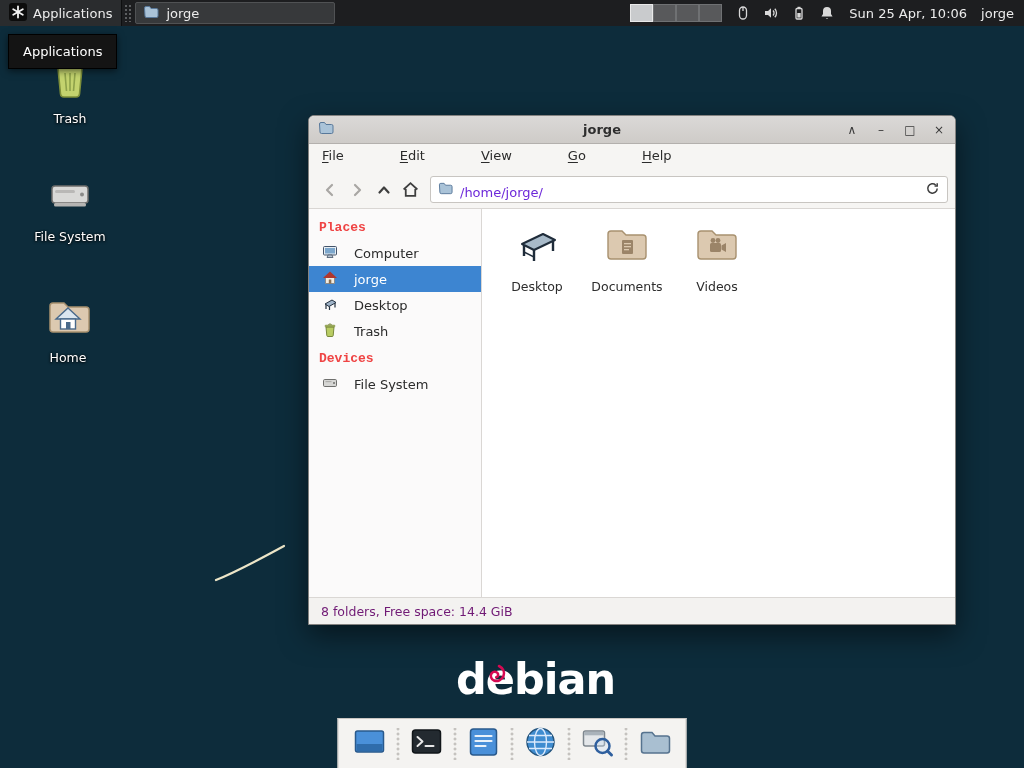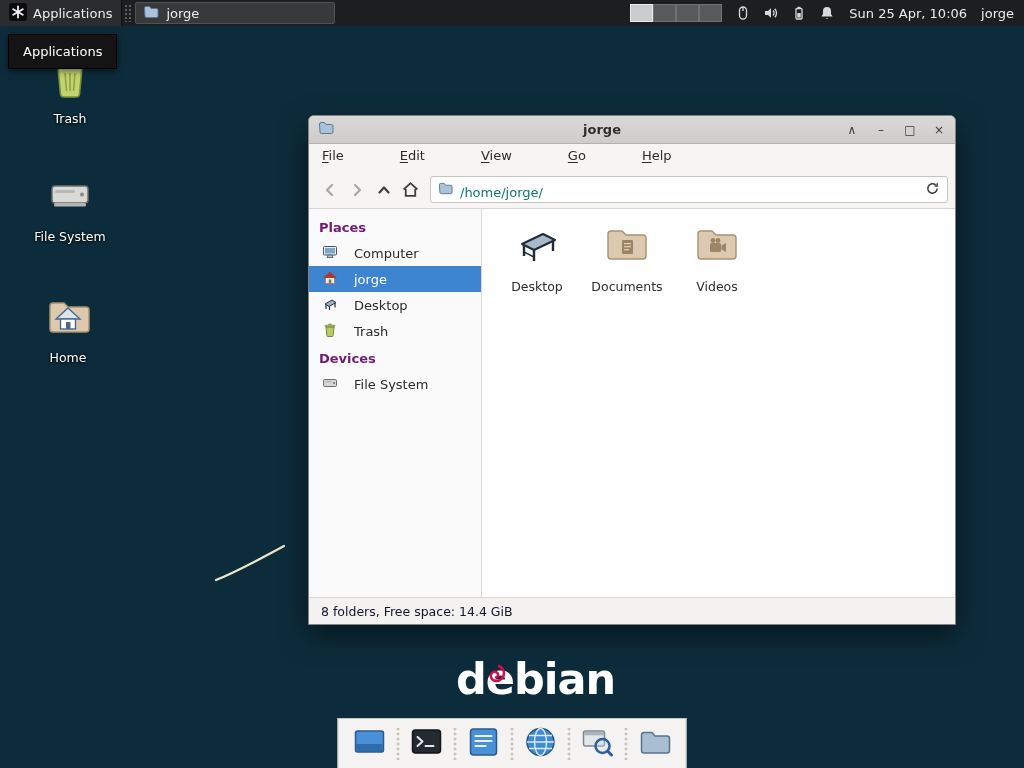--- a/index.html
+++ b/index.html
@@ -53,32 +53,32 @@
   .controls{margin-left:auto;display:flex;gap:15px;color:#3a3a3a;font-size:12px;z-index:2;}
   .ctrl{width:14px;text-align:center;}
   .menubar{height:27px;background:#f6f5f3;display:flex;padding:0 5px;flex:none;gap:40px;}
   .menu-item{padding:4px 8px;color:#2b2b2b;}
   u{text-decoration:underline;text-underline-offset:2px;text-decoration-thickness:1px;}
   .toolbar{height:38px;background:#f6f5f3;border-bottom:1px solid #d9d6d3;display:flex;align-items:center;
            padding:0 7px;flex:none;}
   .tool-btn{width:27px;height:26px;display:flex;align-items:center;justify-content:center;border-radius:3px;}
   .path-entry{flex:1;height:27px;margin-left:6px;background:#fff;border:1px solid #c8c5c1;border-radius:3px;
               display:flex;align-items:center;padding:0 7px;gap:7px;}
-  .path-text{flex:1;color:#0f766e;margin-top:6px;}
+  .path-text{flex:1;color:#6d28d9;margin-top:6px;}
   .window-body{flex:1;display:flex;min-height:0;}
   .sidebar{width:173px;background:#fbfafa;border-right:1px solid #dad7d4;padding-top:4px;flex:none;}
-  .side-header{font-weight:bold;color:#701a75;padding:7px 10px 5px;}
+  .side-header{font-weight:bold;color:#ef4444;padding:7px 10px 5px;font-family:Liberation Mono, monospace;}
   .side-item{display:flex;align-items:center;gap:16px;height:26px;padding:0 8px 0 13px;color:#2b2b2b;}
   .side-item.selected{background:var(--selection,#3d85d1);color:#fff;}
   .main-area{flex:1;background:#fff;padding:12px 10px;display:flex;flex-wrap:wrap;align-content:flex-start;}
   .folder-cell{width:90px;display:flex;flex-direction:column;align-items:center;margin-bottom:12px;}
   .folder-cell .lbl{margin-top:7px;font-size:12.5px;color:#2d2d2d;white-space:nowrap;}
   .folder-shape{fill:var(--folder_fill,#dcc9b0);}
   .statusbar{height:27px;background:#f3f2f0;border-top:1px solid #dad7d4;display:flex;align-items:center;
-             padding:0 12px;color:#0f172a;font-size:12.5px;flex:none;}
+             padding:0 12px;color:#701a75;font-size:12.5px;flex:none;}
 
   
   .dock{position:absolute;left:50%;transform:translateX(-50%);bottom:0;height:50px;background:#f4f3f1;
         border:1px solid #c9c6c2;border-bottom:none;display:flex;align-items:center;padding:0 12px;gap:7px;z-index:40;}
   .dock-sep{width:5px;height:32px;background-image:radial-gradient(circle,#b5b2ae 1px,transparent 1.2px);
             background-size:5px 5px;background-position:center;}
   .dock-item{width:38px;height:40px;display:flex;align-items:center;justify-content:center;border-radius:3px;}
 </style>
 </head>
 <body>

